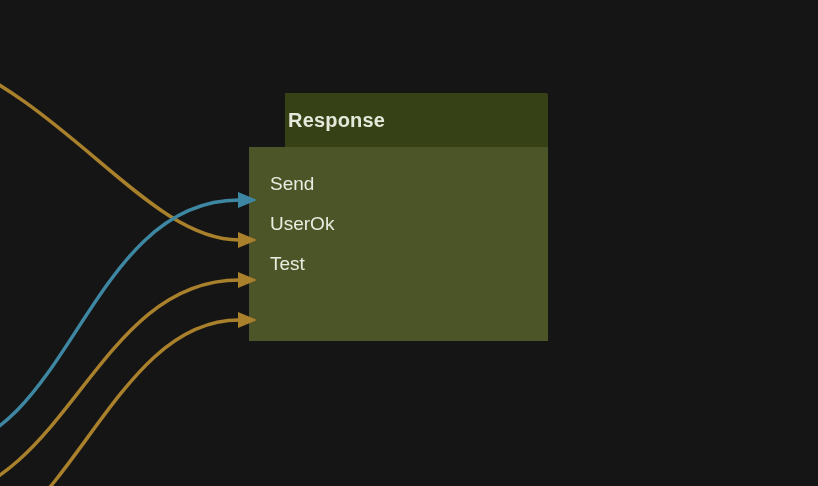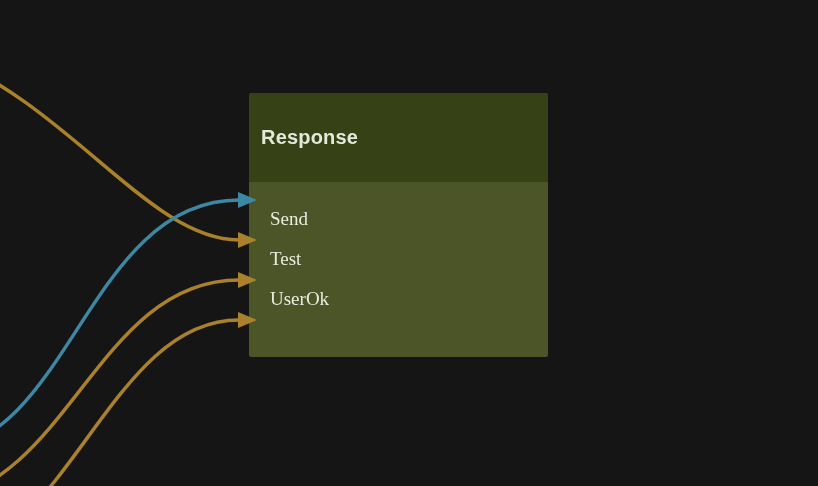--- a/index.html
+++ b/index.html
@@ -18,46 +18,46 @@
   .node{
     position:absolute;
     left:249px;top:93px;
     width:299px;height:264px;
     z-index:1;
     border-radius:2px;
     overflow:hidden;
     box-sizing:border-box;
   }
   .node-header{
-    height:89px;
+    height:54px;
     background:#364115;
     display:flex;
     align-items:center;
-    padding-left:12px;
+    padding-left:3px;
     box-sizing:border-box;
+    margin-left:36px;
   }
   .node-title{
     color:#e5e9db;
     font-size:20px;
     font-weight:700;
     letter-spacing:0.2px;
   }
   .node-body{
     height:194px;
     background:#4c5527;
     padding-top:17px;
     box-sizing:border-box;
   }
   .port-row{
     height:40px;
     display:flex;
     align-items:center;
     padding-left:21px;
     box-sizing:border-box;
-    font-family:Liberation Serif, serif;
   }
   .port-label{
     color:#e9ece0;
     font-size:19px;
     font-weight:400;
   }
 </style>
 </head>
 <body>
 
@@ -65,24 +65,24 @@
 
   <div class="node">
     <div class="node-header">
       <span class="node-title">Response</span>
     </div>
     <div class="node-body">
       <div class="port-row">
         <span class="port-label">Send</span>
       </div>
       <div class="port-row">
-        <span class="port-label">Test</span>
+        <span class="port-label">UserOk</span>
       </div>
       <div class="port-row">
-        <span class="port-label">UserOk</span>
+        <span class="port-label">Test</span>
       </div>
     </div>
   </div>
 
   <svg class="wires-svg" width="818" height="486" viewBox="0 0 818 486">
 
     <path d="M -60,55 C 70,105 150,240 239,240" fill="none" stroke-width="3.5" stroke="#a9802b"></path>
 
     <path d="M -60,500 C 70,480 100,280 239,280" fill="none" stroke-width="3.5" stroke="#a9802b"></path>
 

